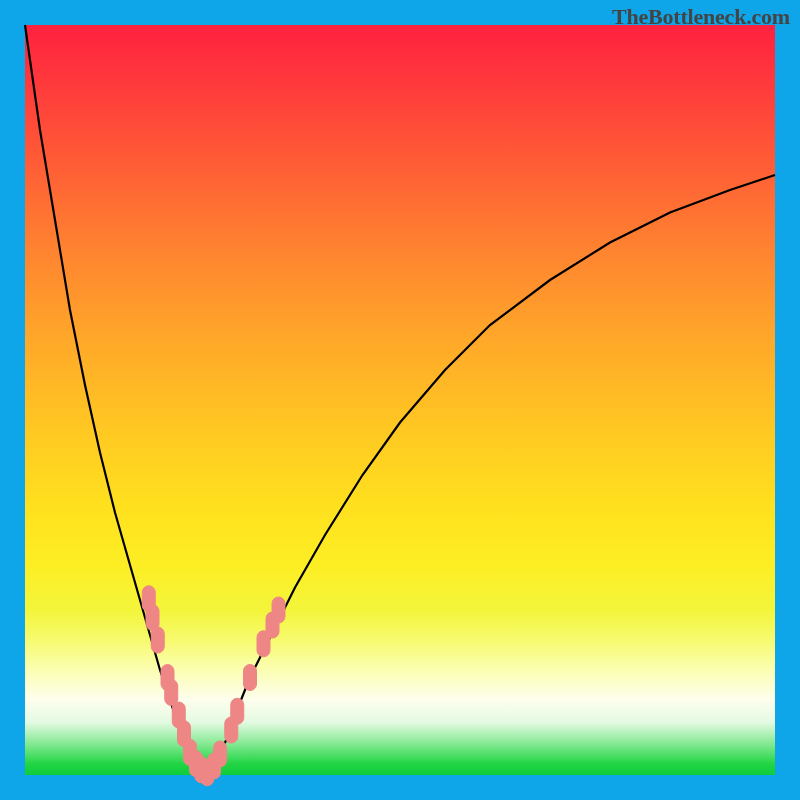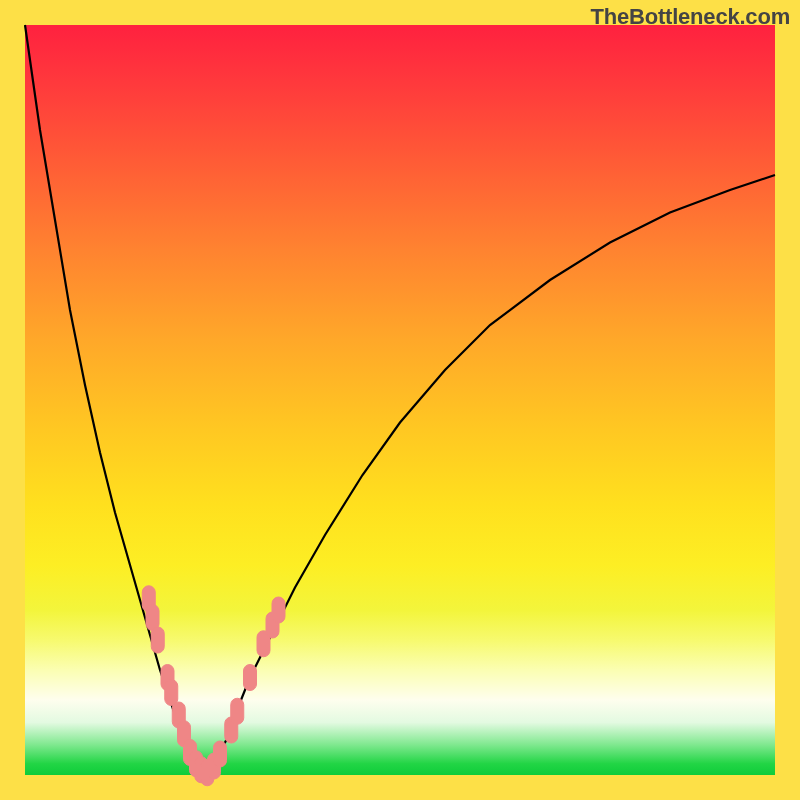--- a/index.html
+++ b/index.html
@@ -8,21 +8,22 @@
     width: 800px;
     height: 800px;
     overflow: hidden;
     background: #000;
     font-family: Arial, Helvetica, sans-serif;
   }
   .frame {
     position: relative;
     width: 800px;
     height: 800px;
-    background: #fde047;
+    background: #0ea5e9;
+    font-family: Liberation Serif, serif;
   }
   .plot-area {
     position: absolute;
     left: 25px;
     top: 25px;
     width: 750px;
     height: 750px;
     background: linear-gradient(to bottom,
       #ff213f 0%,
       #ff3a3c 8%,

